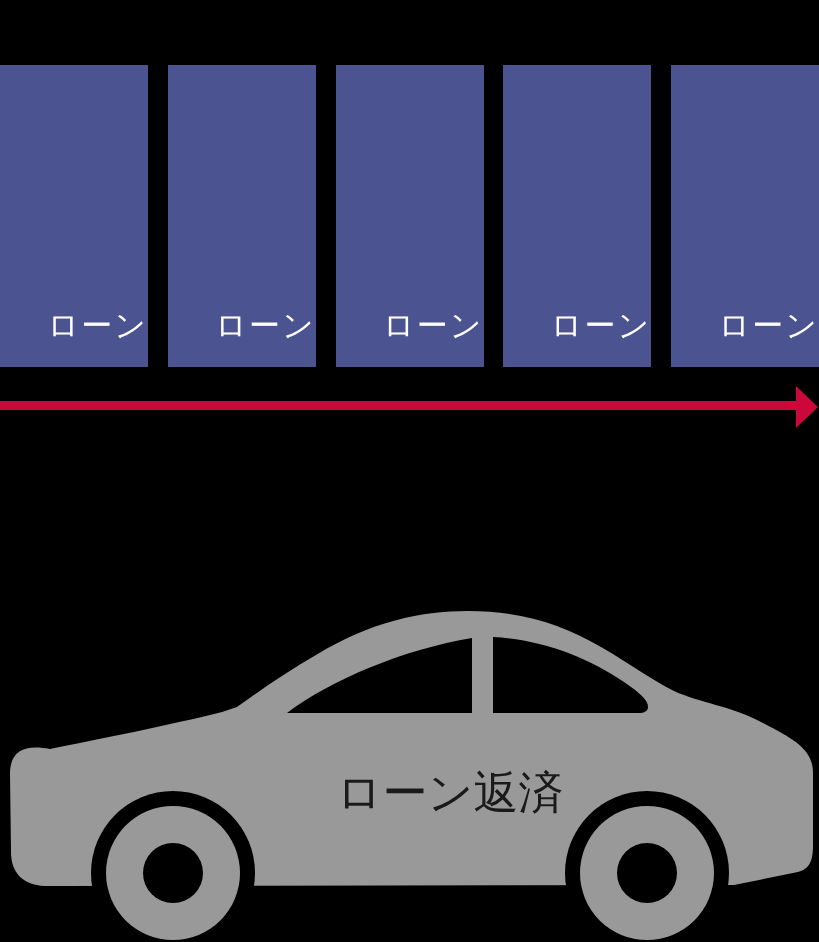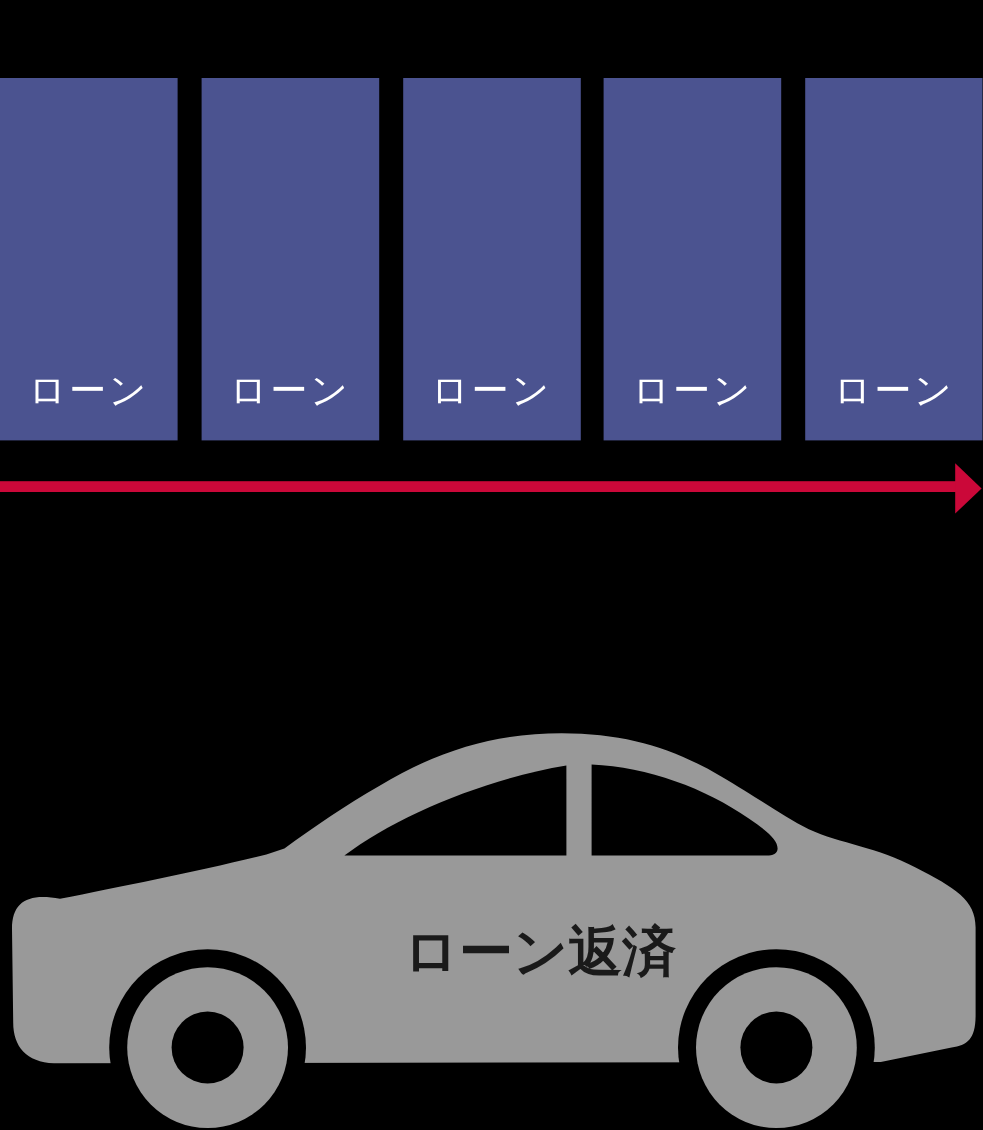--- a/index.html
+++ b/index.html
@@ -25,21 +25,21 @@
     height: 302px;
     display: flex;
     justify-content: space-between;
   }
   .bar {
     width: 148px;
     height: 302px;
     background: var(--bar-color, #4b5390);
     display: flex;
     align-items: flex-end;
-    justify-content: center;
+    justify-content: flex-end;
   }
   .bar-label {
     color: var(--bar-label-color, #fff);
     font-size: 31px;
     line-height: 1;
     letter-spacing: 2px;
     padding-bottom: 26px;
     white-space: nowrap;
   }
 
@@ -63,21 +63,20 @@
     border-left: 22px solid var(--arrow-color, #cb0839);
   }
 
   
   .car-wrap {
     position: absolute;
     left: 0;
     top: 560px;
     width: 819px;
     height: 382px;
-    font-weight: bold;
   }
   .car-wrap svg {
     display: block;
     width: 819px;
     height: 382px;
   }
   .car-label {
     position: absolute;
     left: 325px;
     top: 211px; 

